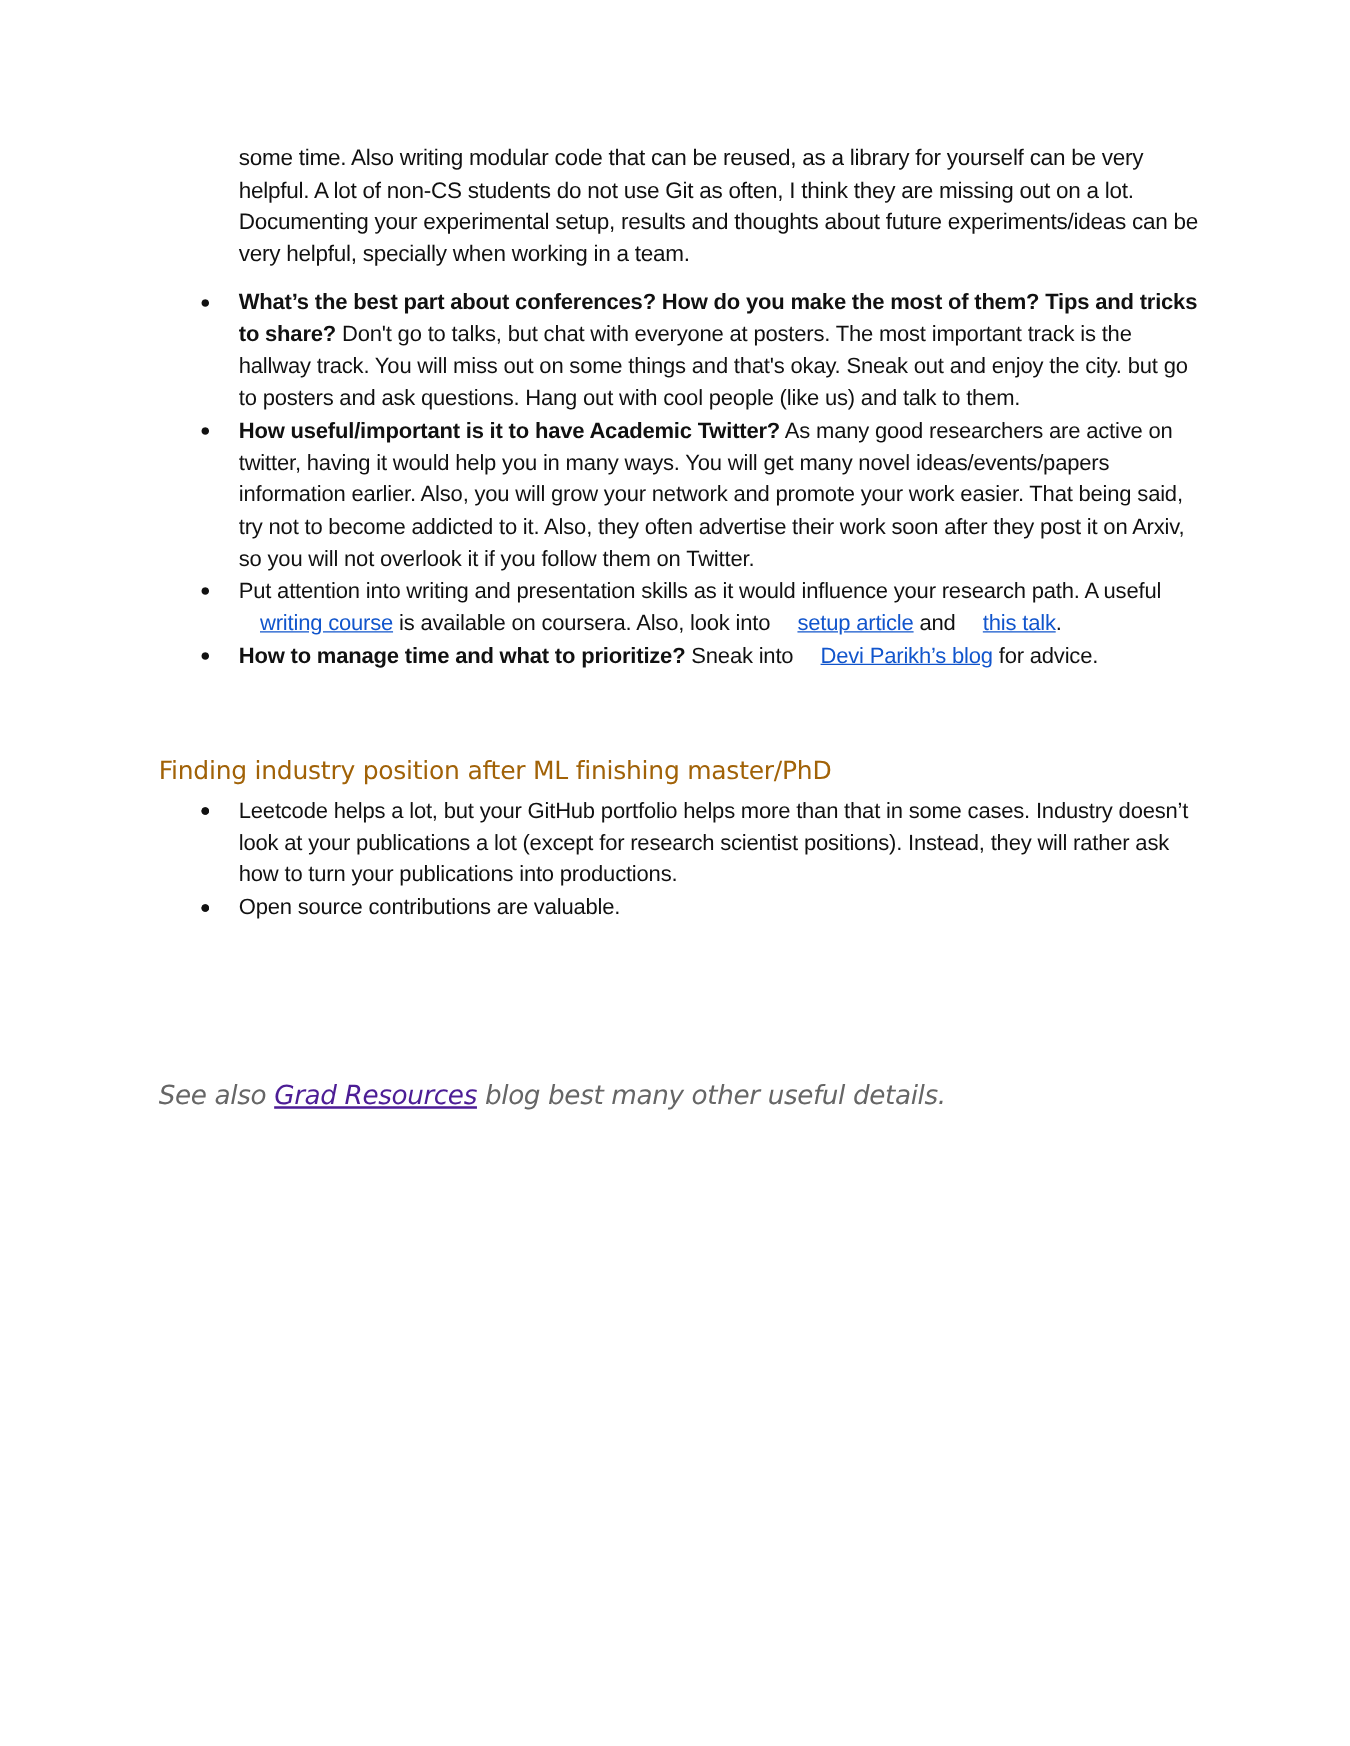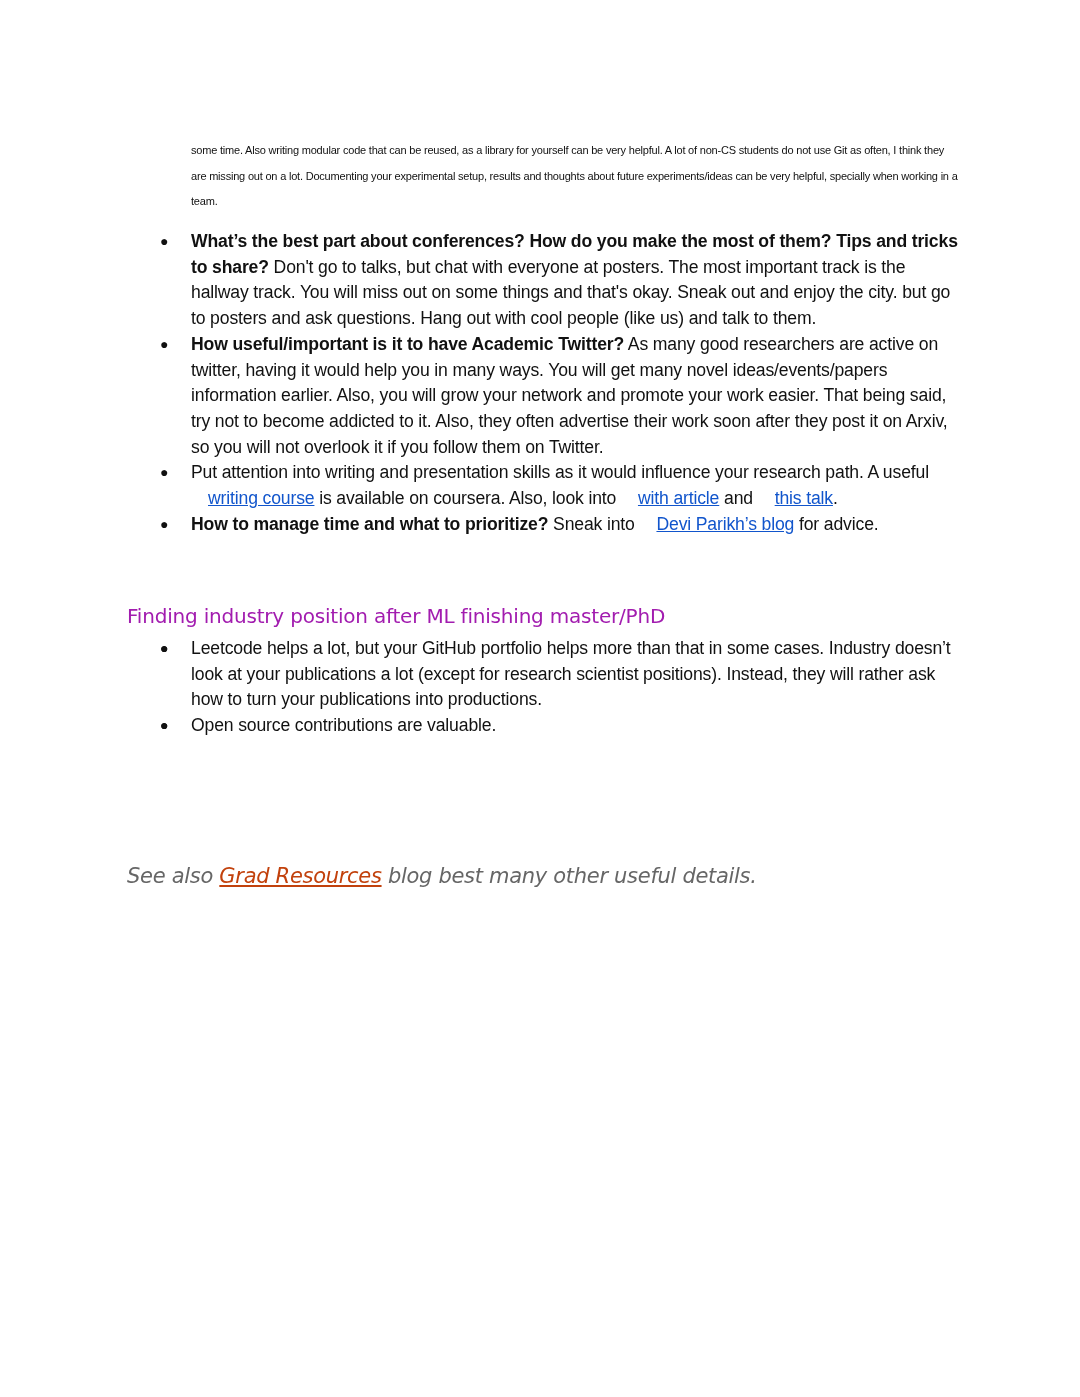--- a/index.html
+++ b/index.html
@@ -1,53 +1,53 @@
 <!DOCTYPE html>
 <html><head>
 <meta charset="utf-8">
 <style>
   html, body { margin: 0; padding: 0; background: #ffffff; }
   body { width: 1080px; height: 1397px; position: relative; overflow: hidden;
          font-family: "Liberation Sans", sans-serif; color: #111; }
   .page { position: absolute; left: 0; top: 0; width: 1080px; height: 1397px; }
-  .para-cont { position: absolute; left: 191px; top: 138px; width: 770px;
-               font-size: 11px; line-height: 25.7px; letter-spacing: -0.2px; }
+  .para-cont { position: absolute; left: 191px; top: 114px; width: 770px;
+               font-size: 18px; line-height: 25.7px; letter-spacing: -0.2px; }
   ul.list { list-style: none; margin: 0; padding: 0; position: absolute; left: 160px; width: 800px; }
   ul.list li { position: relative; padding-left: 31px; font-size: 17.6px; line-height: 25.7px; letter-spacing: -0.15px; }
   ul.list li .bullet { position: absolute; left: 0; top: 0; width: 20px; font-size: 14px; }
   .b { font-weight: bold; }
   a.link { color: #1155cc; text-decoration: underline; margin-left: 17px; }
   .list1 { top: 229px; }
   .list2 { top: 636px; }
   h2.heading { position: absolute; left: 127px; top: 604px; margin: 0;
                font-family: "DejaVu Sans", sans-serif; font-weight: normal;
-               font-size: 20px; letter-spacing: -0.2px; color: #a21caf; }
+               font-size: 20px; letter-spacing: -0.2px; color: #a16207; }
   .see-also { position: absolute; left: 127px; top: 864px; font-family: "DejaVu Sans", sans-serif;
               font-style: italic; font-size: 21px; color: #666666; letter-spacing: -0.3px; }
-  .see-also a { color: #c2410c; }
+  .see-also a { color: #4c1d95; }
 </style>
 </head>
 <body>
 
 <div class="page">
 
   <div class="para-cont">some time. Also writing modular code that can be reused, as a library for yourself can be very helpful. A lot of non-CS students do not use Git as often, I think they are missing out on a lot. Documenting your experimental setup, results and thoughts about future experiments/ideas can be very helpful, specially when working in a team.</div>
 
   <ul class="list list1">
     <li>
       <span class="bullet">●</span>
       <span class="b">What’s the best part about conferences? How do you make the most of them? Tips and tricks to share?</span><span> Don't go to talks, but chat with everyone at posters. The most important track is the hallway track. You will miss out on some things and that's okay. Sneak out and enjoy the city. but go to posters and ask questions. Hang out with cool people (like us) and talk to them.</span>
     </li>
     <li>
       <span class="bullet">●</span>
       <span class="b">How useful/important is it to have Academic Twitter?</span><span> As many good researchers are active on twitter, having it would help you in many ways. You will get many novel ideas/events/papers information earlier. Also, you will grow your network and promote your work easier. That being said, try not to become addicted to it. Also, they often advertise their work soon after they post it on Arxiv, so you will not overlook it if you follow them on Twitter.</span>
     </li>
     <li>
       <span class="bullet">●</span>
-      <span>Put attention into writing and presentation skills as it would influence your research path. A useful </span><a class="link" href="#">writing course</a><span> is available on coursera. Also, look into </span><a class="link" href="#">with article</a><span> and </span><a class="link" href="#">this talk</a><span>.</span>
+      <span>Put attention into writing and presentation skills as it would influence your research path. A useful </span><a class="link" href="#">writing course</a><span> is available on coursera. Also, look into </span><a class="link" href="#">setup article</a><span> and </span><a class="link" href="#">this talk</a><span>.</span>
     </li>
     <li>
       <span class="bullet">●</span>
       <span class="b">How to manage time and what to prioritize?</span><span> Sneak into </span><a class="link" href="#">Devi Parikh’s blog</a><span> for advice.</span>
     </li>
   </ul>
 
   <h2 class="heading">Finding industry position after ML finishing master/PhD</h2>
 
   <ul class="list list2">

